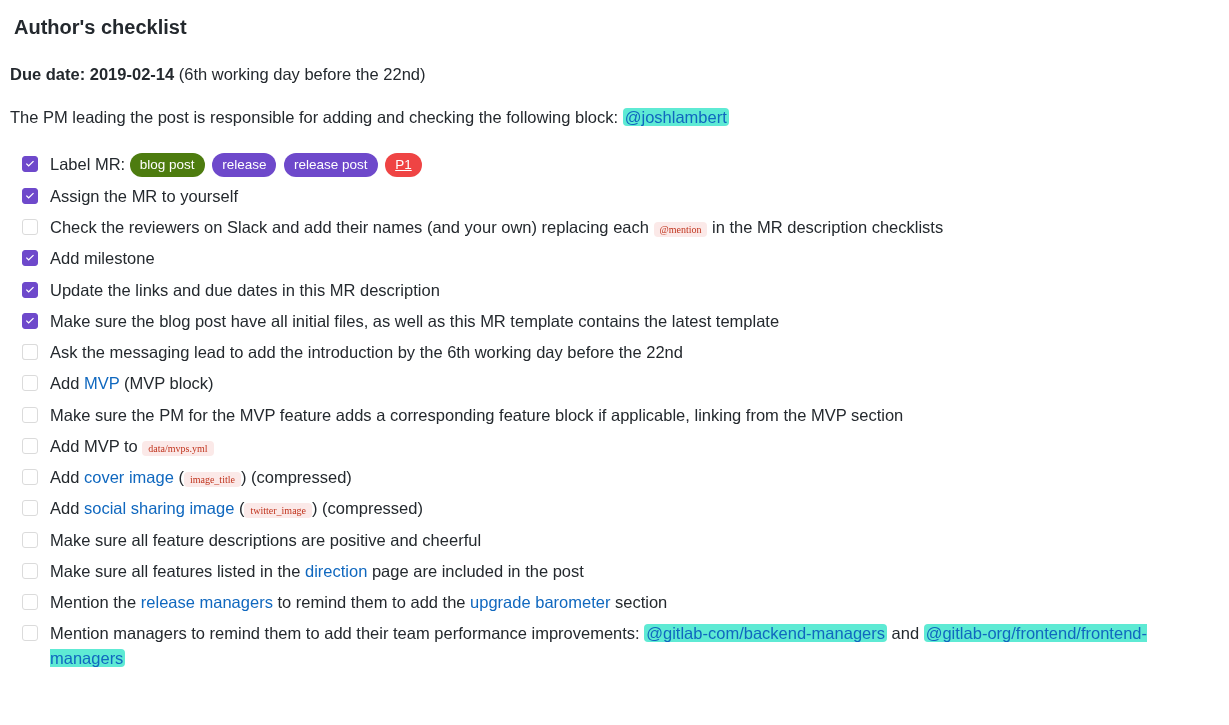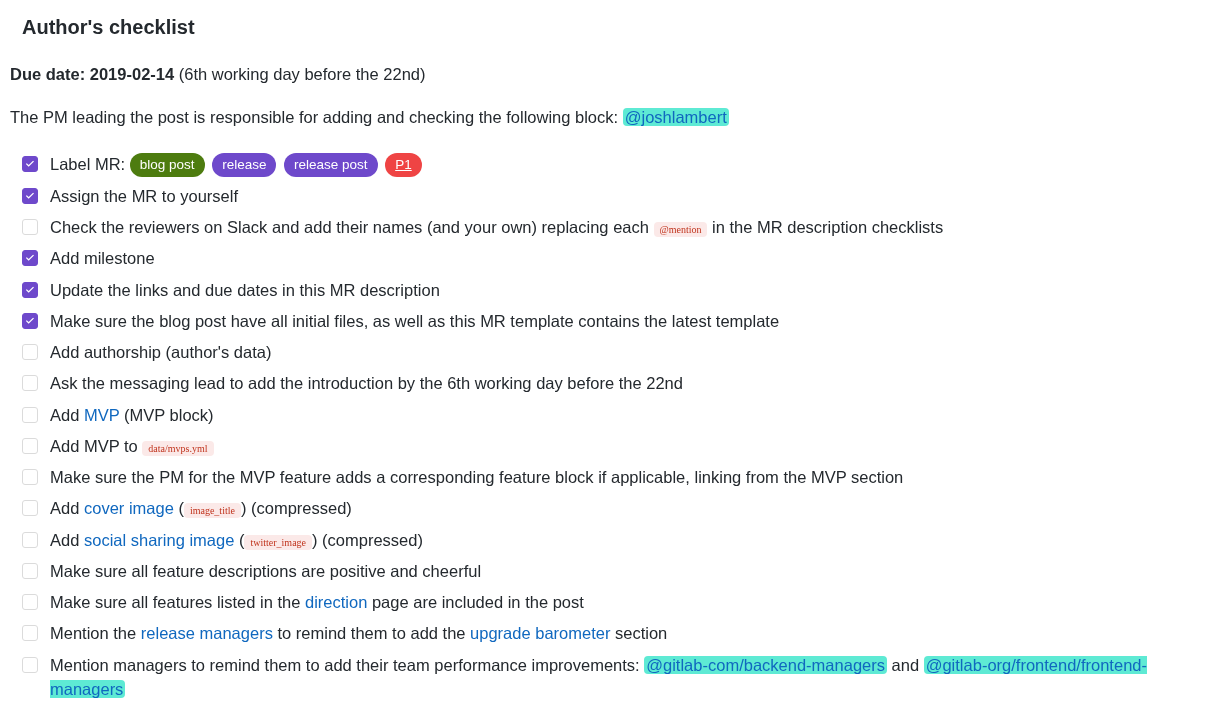--- a/index.html
+++ b/index.html
@@ -8,21 +8,21 @@
   padding: 12px 10px;
   font-family: -apple-system, BlinkMacSystemFont, "Segoe UI", Helvetica, Arial, sans-serif;
   font-size: 16.5px;
   line-height: 1.5;
   color: #24292e;
   width: 1229px;
 }
 h3 {
   font-size: 20px;
   font-weight: 600;
-  margin: 0 0 20px 12px;
+  margin: 0 0 20px 4px;
 }
 .due-line { margin: 0 0 18px 0; }
 .due-bold { font-weight: 600; }
 .intro { margin: 0 0 22px 0; }
 .mention {
   color: #1068bf;
   background: #5eead4;
   border-radius: 4px;
   padding: 0 2px;
 }
@@ -145,45 +145,44 @@
     <span class="cb checked">
         <svg viewBox="0 0 16 16">
           <path fill="#fff" d="M6.2 11.8L2.5 8.1l1.2-1.2 2.5 2.5 5.9-5.9 1.2 1.2z"></path>
         </svg>
       </span>
     <span>Make sure the blog post have all initial files, as well as this MR template contains the latest template</span>
   </li>
 
   <li>
     <span class="cb unchecked"></span>
-    <span>Add authorship (author's data)</span>
   </li>
 
   <li>
     <span class="cb unchecked"></span>
     <span>Ask the messaging lead to add the introduction by the 6th working day before the 22nd</span>
   </li>
 
   <li>
     <span class="cb unchecked"></span>
     <span>Add </span><span class="link">MVP</span><span> (MVP block)</span>
   </li>
 
   <li>
     <span class="cb unchecked"></span>
+    <span>Make sure the PM for the MVP feature adds a corresponding feature block if applicable, linking from the MVP section</span>
+  </li>
+
+  <li>
+    <span class="cb unchecked"></span>
     <span>Add MVP to </span><span class="code">data/mvps.yml</span>
   </li>
 
   <li>
     <span class="cb unchecked"></span>
-    <span>Make sure the PM for the MVP feature adds a corresponding feature block if applicable, linking from the MVP section</span>
-  </li>
-
-  <li>
-    <span class="cb unchecked"></span>
     <span>Add </span><span class="link">cover image</span><span> (</span><span class="code">image_title</span><span>) (compressed)</span>
   </li>
 
   <li>
     <span class="cb unchecked"></span>
     <span>Add </span><span class="link">social sharing image</span><span> (</span><span class="code">twitter_image</span><span>) (compressed)</span>
   </li>
 
   <li>
     <span class="cb unchecked"></span>

